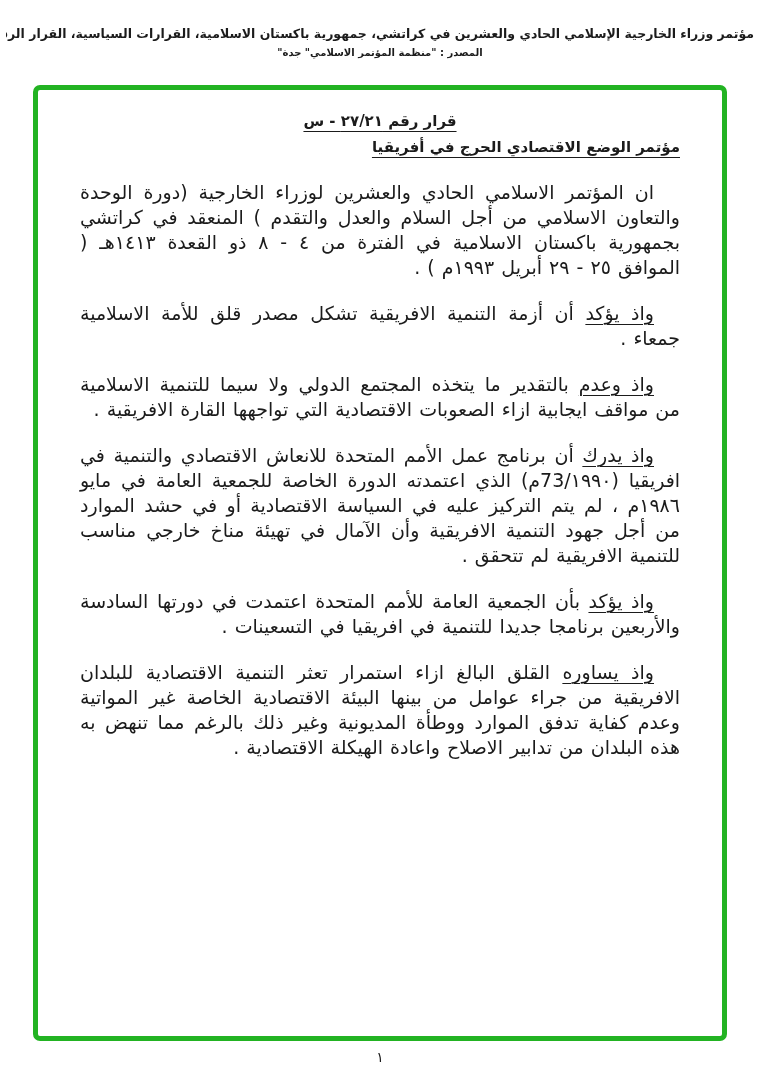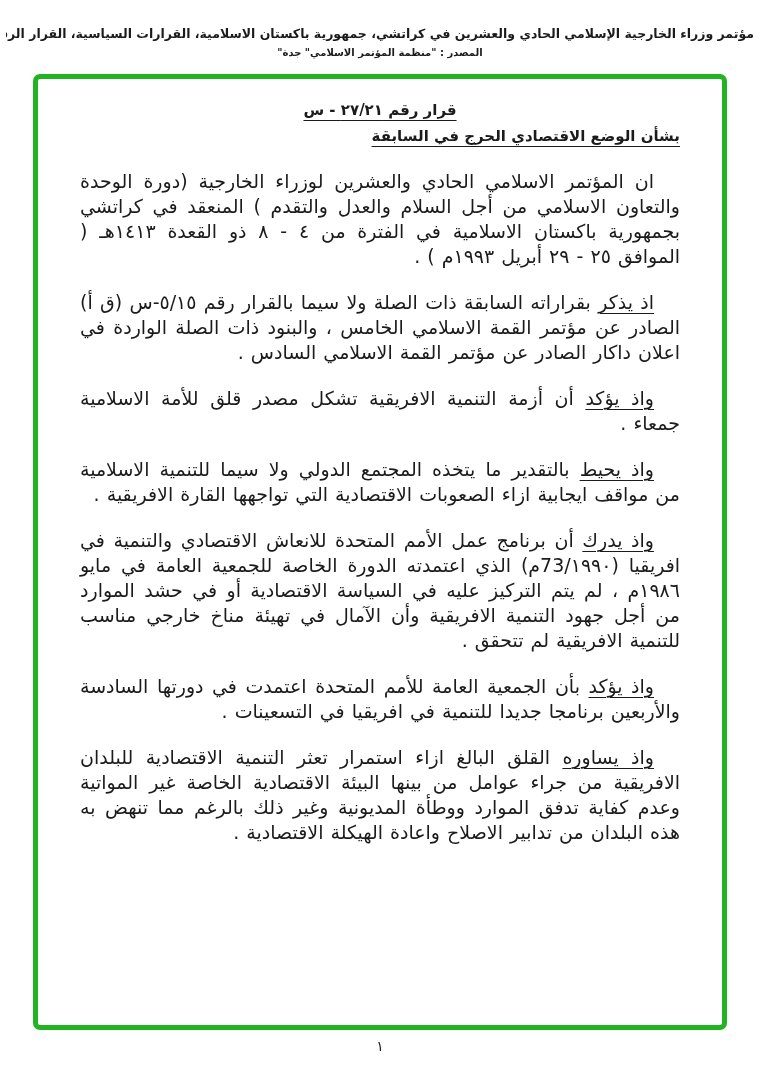--- a/index.html
+++ b/index.html
@@ -31,21 +31,21 @@
   }
   .header-line2 {
     font-size: 10px;
     font-weight: bold;
     margin-top: 6px;
   }
   .green-frame {
     box-sizing: border-box;
     width: 694px;
     height: 956px;
-    margin: 16px auto 0 auto;
+    margin: 27px auto 0 auto;
     border: 5px solid #22b322;
     border-radius: 7px;
     padding: 22px 42px 20px 42px;
     overflow: hidden;
     background: #ffffff;
   }
   .doc-title {
     text-align: center;
     font-size: 15px;
     font-weight: bold;
@@ -93,37 +93,34 @@
     <div class="header-line2">المصدر : "منظمة المؤتمر الاسلامي" جدة"</div>
   </div>
 
   <div class="green-frame">
 
     <div class="doc-title">
       <span class="u">قرار رقم ٢٧/٢١ - س</span>
     </div>
 
     <div class="doc-subtitle">
-      <span class="u">بشأن الوضع الاقتصادي الحرج في السابقة</span>
+      <span class="u">مؤتمر الوضع الاقتصادي الحرج في أفريقيا</span>
     </div>
 
     <p class="para">
       <span class="lead"></span><span>ان المؤتمر الاسلامي الحادي والعشرين لوزراء الخارجية (دورة الوحدة والتعاون الاسلامي من أجل السلام والعدل والتقدم ) المنعقد في كراتشي بجمهورية باكستان الاسلامية في الفترة من ٤ - ٨ ذو القعدة ١٤١٣هـ ( الموافق ٢٥ - ٢٩ أبريل ١٩٩٣م ) .</span>
     </p>
 
-    <p class="para">
-      <span class="lead">اذ يذكر</span><span> بقراراته السابقة ذات الصلة ولا سيما بالقرار رقم ٥/١٥-س (ق أ) الصادر عن مؤتمر القمة الاسلامي الخامس ، والبنود ذات الصلة الواردة في اعلان داكار الصادر عن مؤتمر القمة الاسلامي السادس .</span>
-    </p>
 
     <p class="para">
       <span class="lead">واذ يؤكد</span><span> أن أزمة التنمية الافريقية تشكل مصدر قلق للأمة الاسلامية جمعاء .</span>
     </p>
 
     <p class="para">
-      <span class="lead">واذ يحيط</span><span> بالتقدير ما يتخذه المجتمع الدولي ولا سيما للتنمية الاسلامية من مواقف ايجابية ازاء الصعوبات الاقتصادية التي تواجهها القارة الافريقية .</span>
+      <span class="lead">واذ وعدم</span><span> بالتقدير ما يتخذه المجتمع الدولي ولا سيما للتنمية الاسلامية من مواقف ايجابية ازاء الصعوبات الاقتصادية التي تواجهها القارة الافريقية .</span>
     </p>
 
     <p class="para">
       <span class="lead">واذ يدرك</span><span> أن برنامج عمل الأمم المتحدة للانعاش الاقتصادي والتنمية في افريقيا (73/١٩٩٠م) الذي اعتمدته الدورة الخاصة للجمعية العامة في مايو ١٩٨٦م ، لم يتم التركيز عليه في السياسة الاقتصادية أو في حشد الموارد من أجل جهود التنمية الافريقية وأن الآمال في تهيئة مناخ خارجي مناسب للتنمية الافريقية لم تتحقق .</span>
     </p>
 
     <p class="para">
       <span class="lead">واذ يؤكد</span><span> بأن الجمعية العامة للأمم المتحدة اعتمدت في دورتها السادسة والأربعين برنامجا جديدا للتنمية في افريقيا في التسعينات .</span>
     </p>
 

